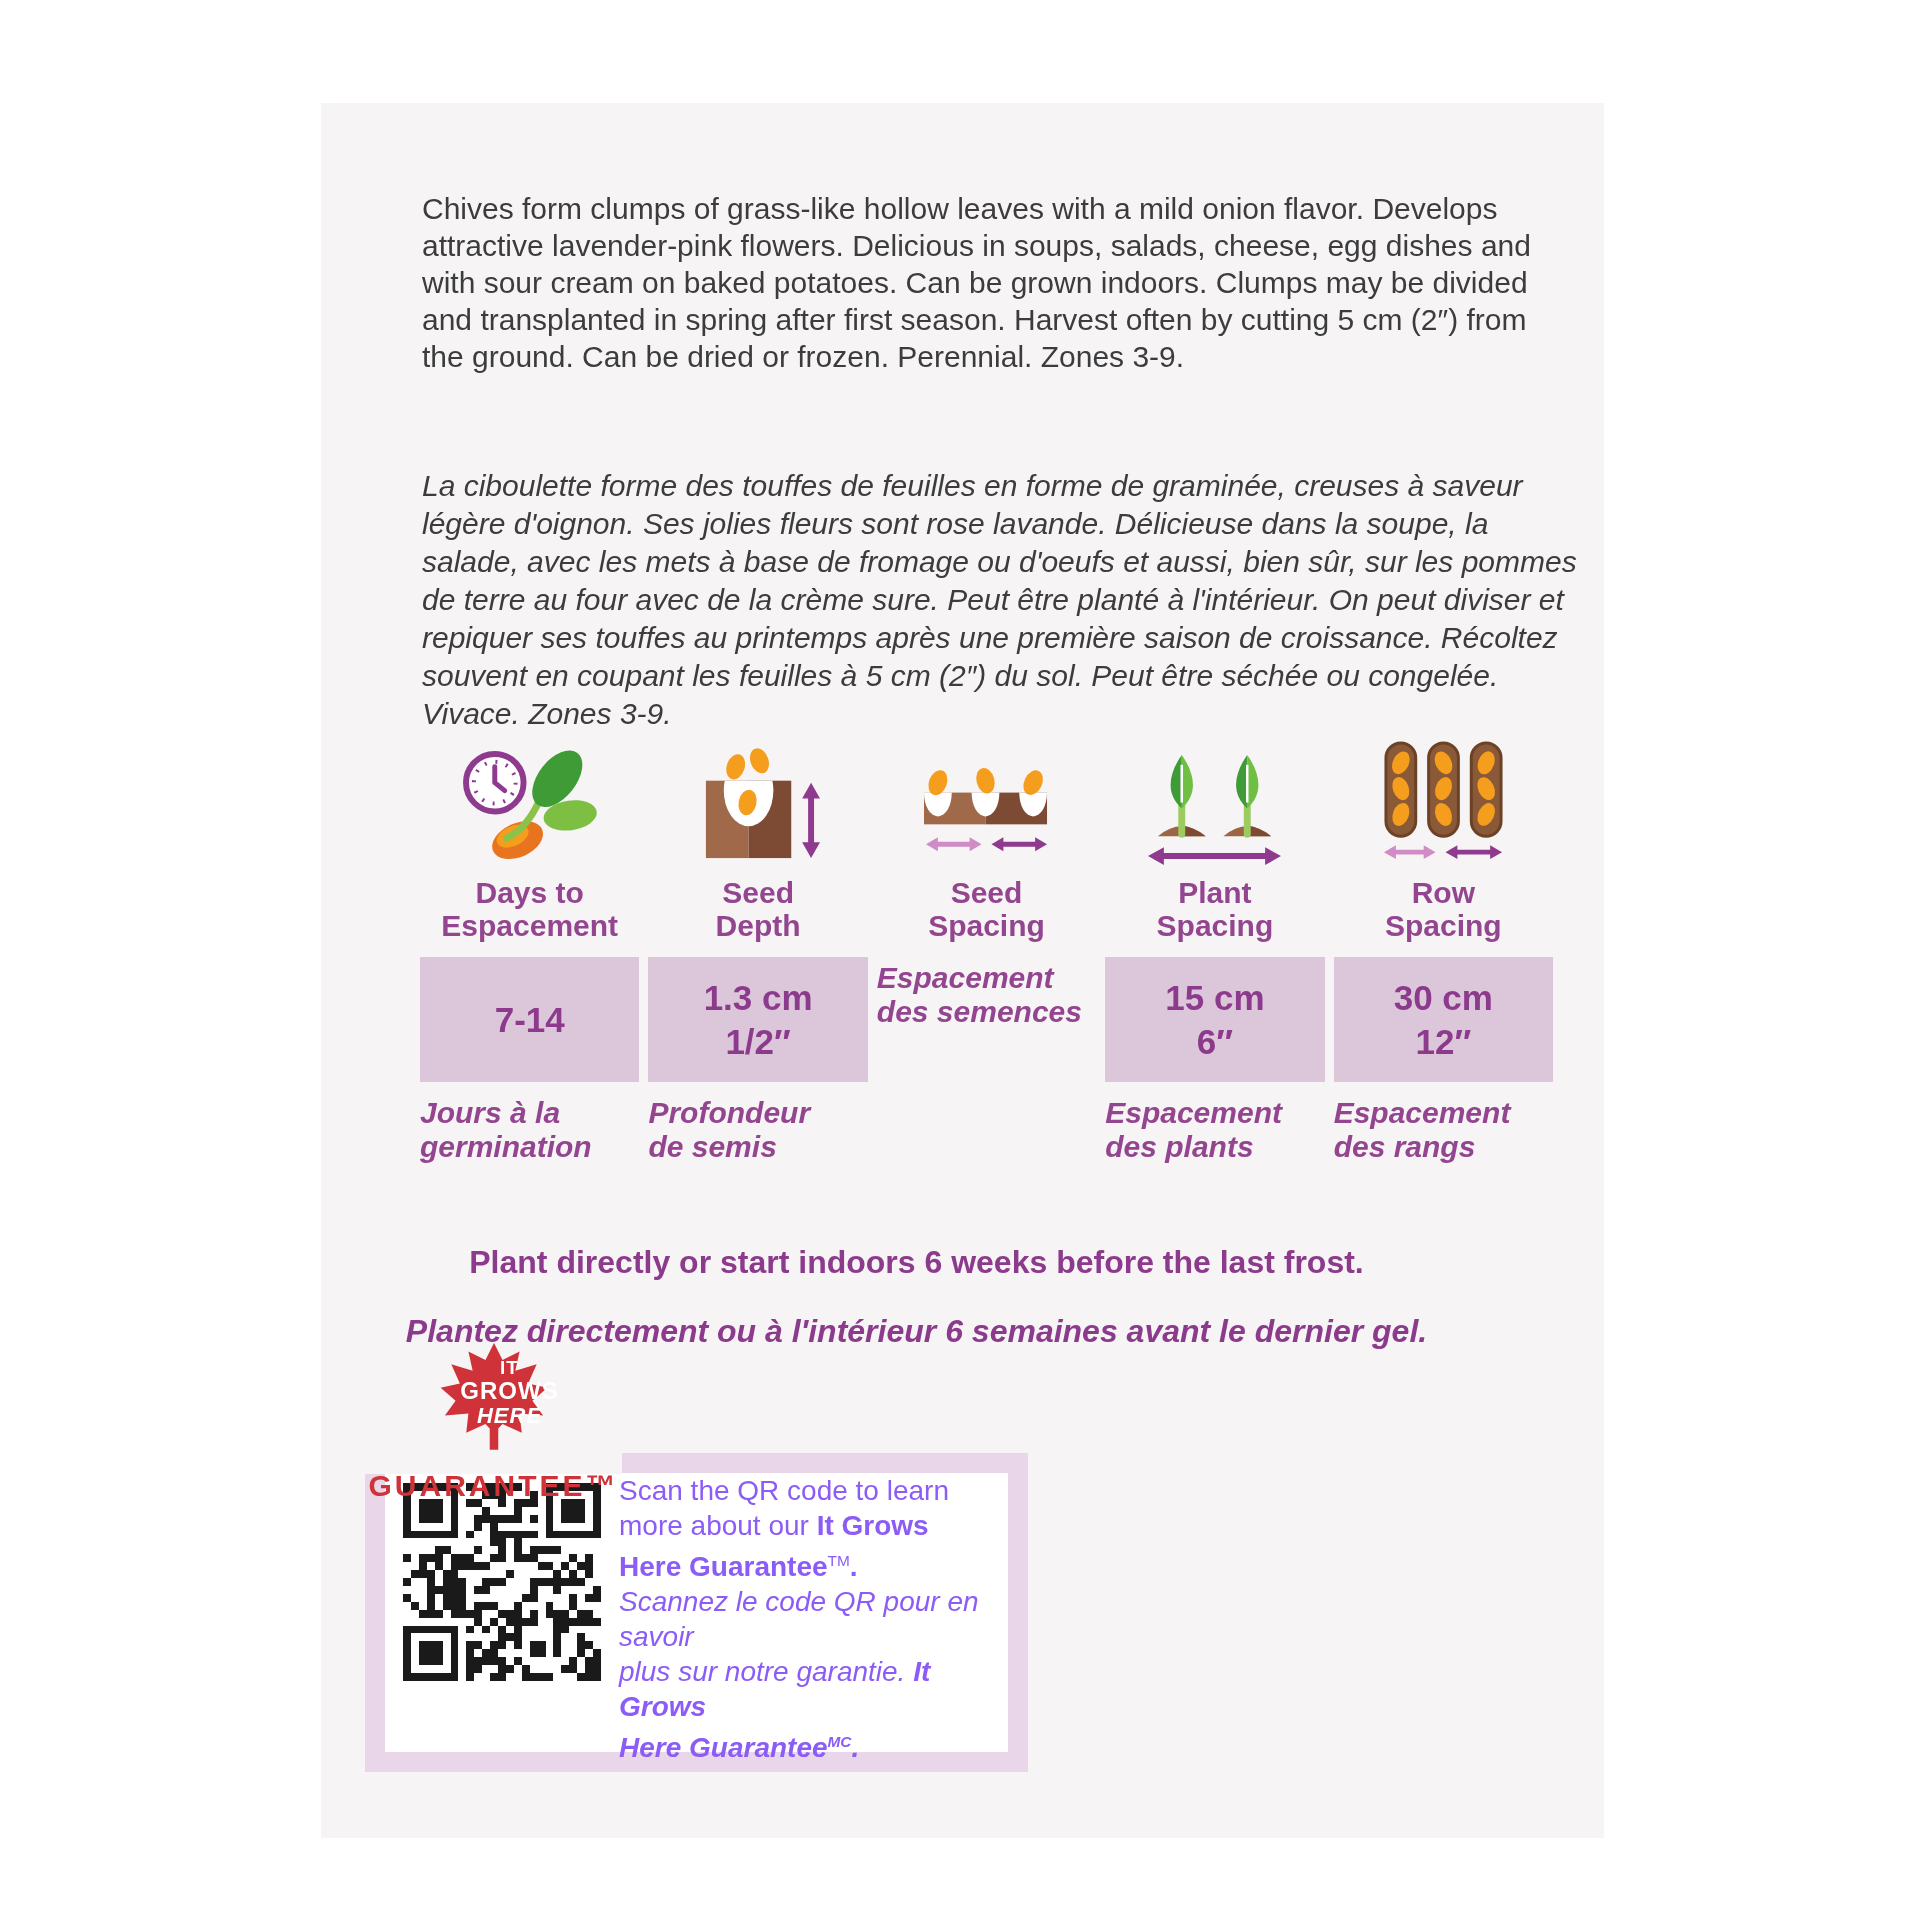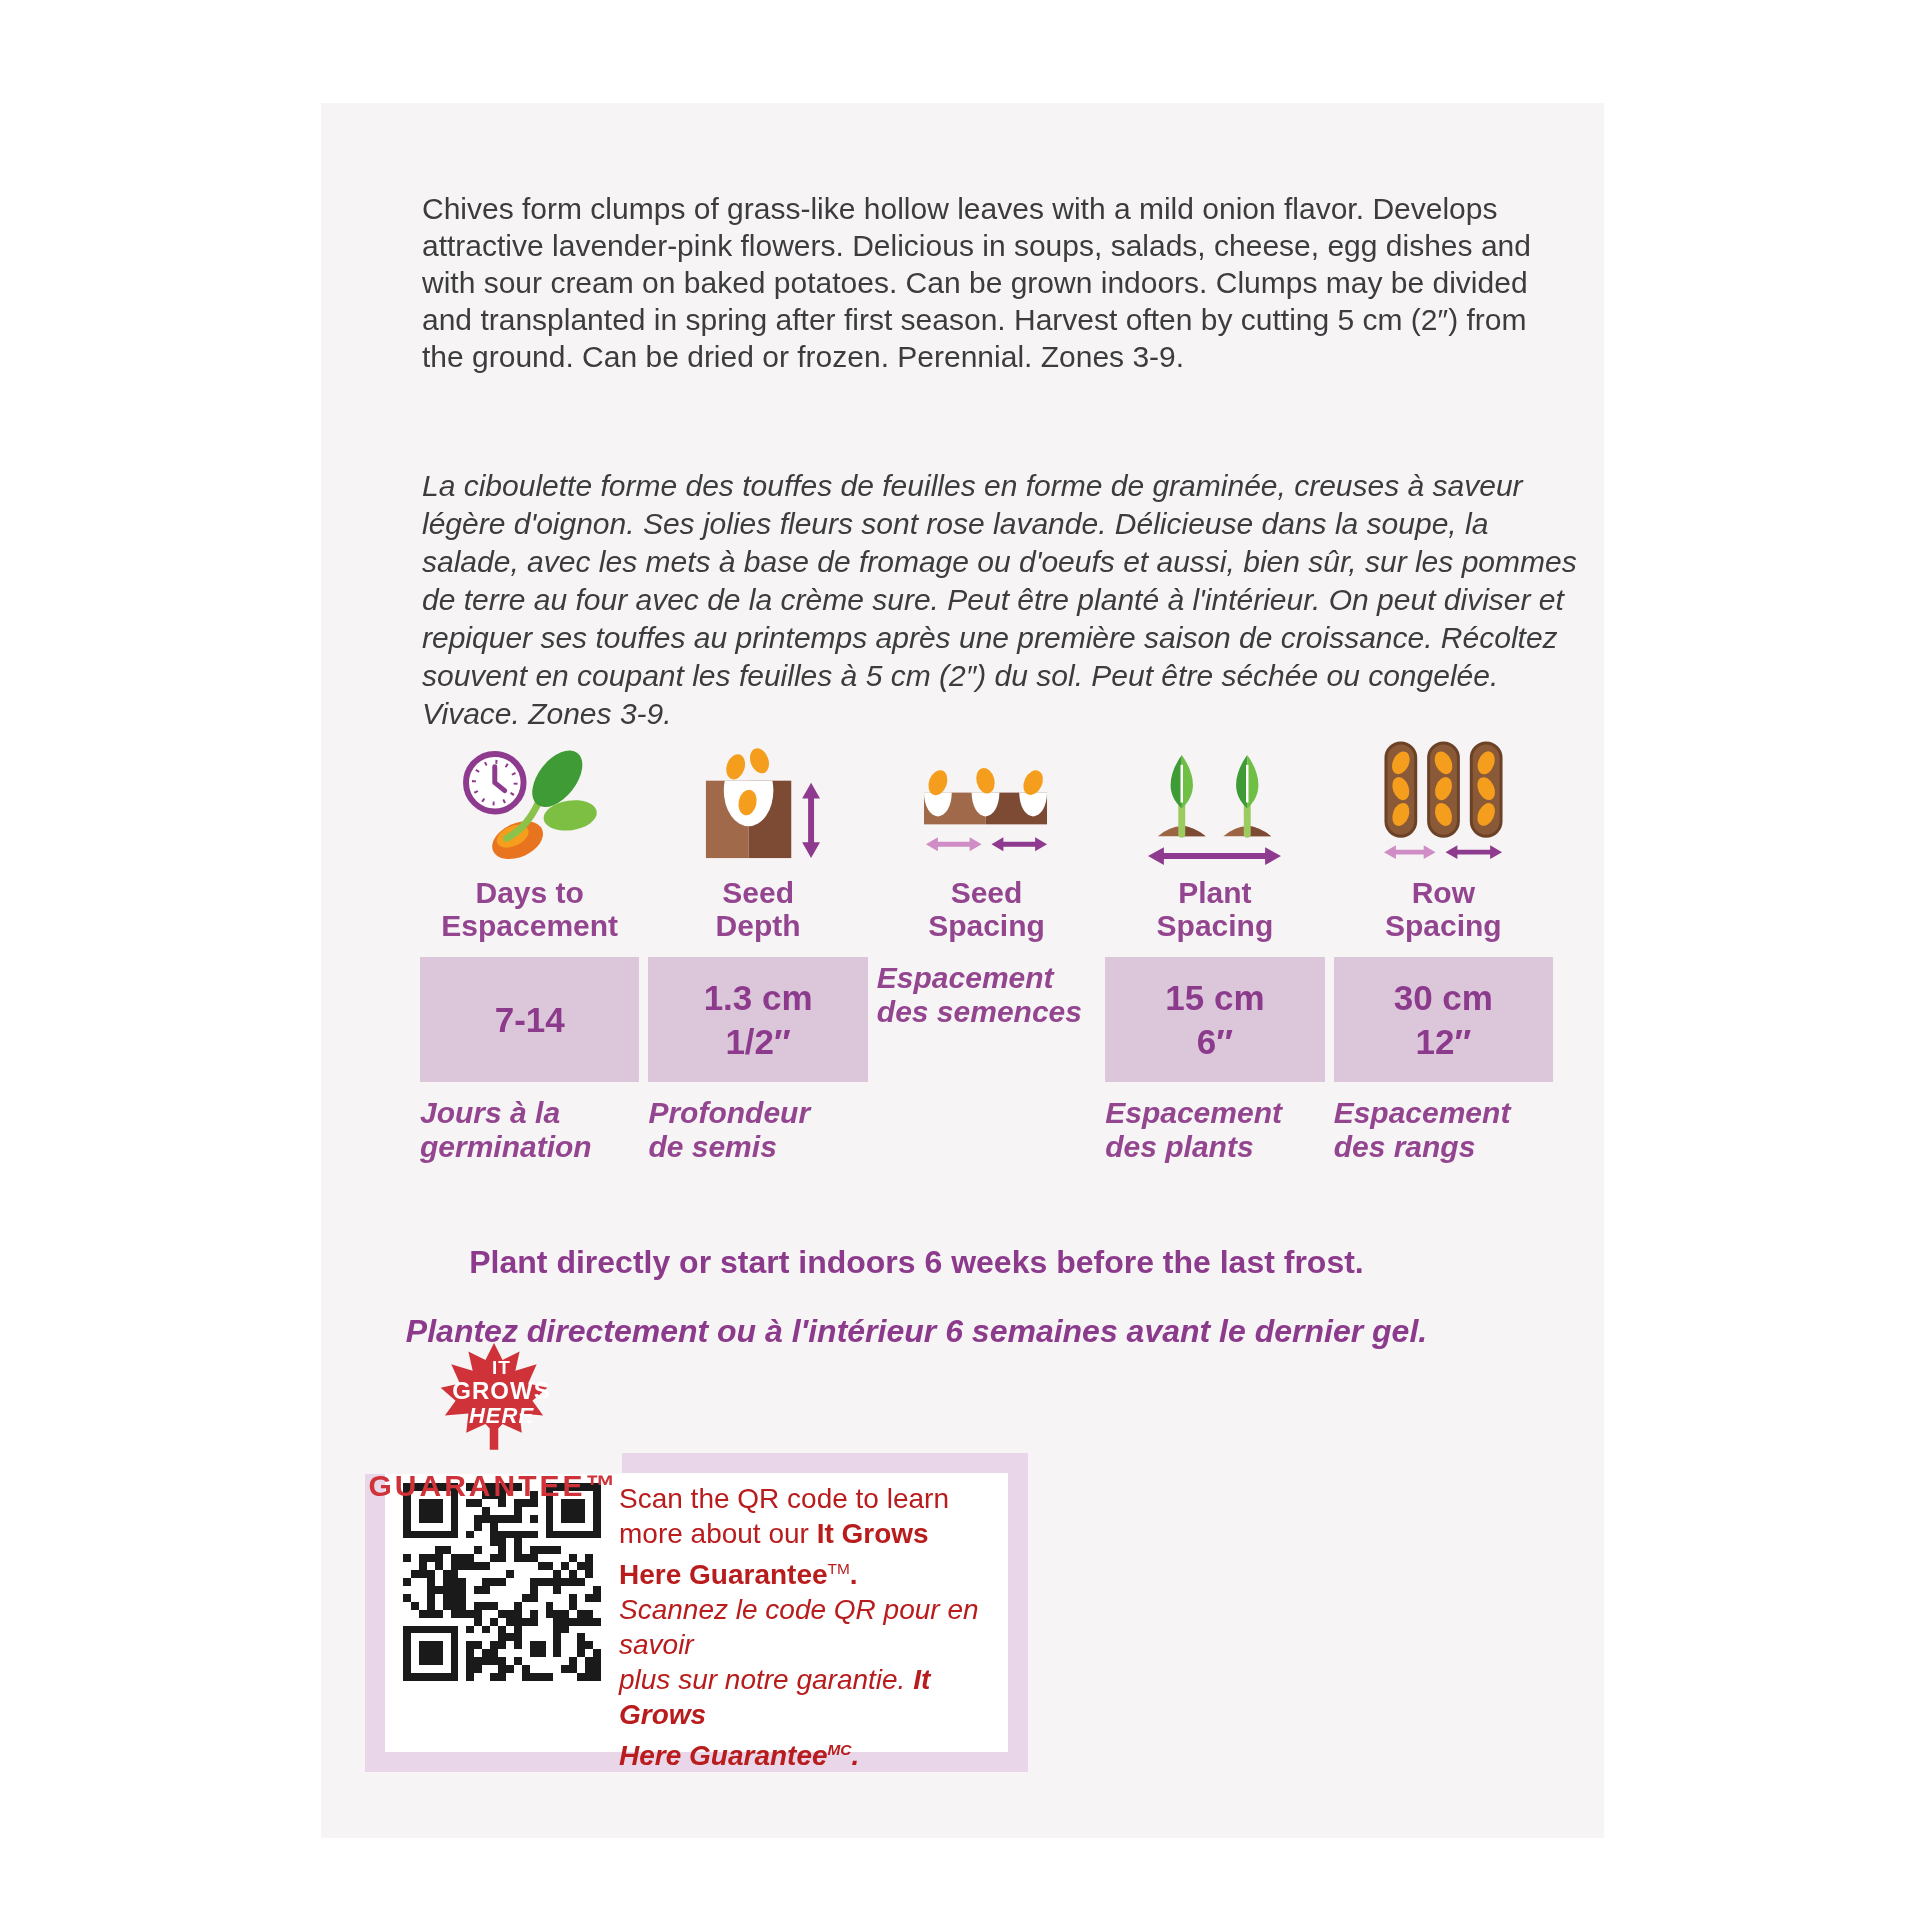--- a/index.html
+++ b/index.html
@@ -41,39 +41,39 @@
   .note.en{top:1141px;font-size:32px;}
   .note.fr{top:1210px;font-size:32px;font-style:italic;font-weight:600;}
 
   .logo{
     position:absolute;left:44px;top:1240px;width:257px;height:131px;
     background:#f6f4f5;z-index:2;text-align:center;
   }
   .leaf-wrap{position:relative;width:178px;height:111px;margin:0 auto;}
   .leaf-wrap svg{position:absolute;left:0;top:0;}
   .leaf-text{
-    position:absolute;left:8px;top:14px;width:178px;text-align:center;color:#ffffff;
+    position:absolute;left:16px;top:14px;width:178px;text-align:center;color:#ffffff;
     font-weight:bold;letter-spacing:1px;
   }
   .leaf-text .l1{font-size:19px;line-height:21px;display:block;}
   .leaf-text .l2{font-size:24px;line-height:26px;display:block;}
   .leaf-text .l3{font-size:22px;line-height:24px;display:block;font-style:italic;}
   .guarantee-word{
     margin-top:15px;color:#cf3339;font-weight:800;font-size:30px;letter-spacing:3px;
   }
   .panel{
     position:absolute;left:44px;top:1350px;width:663px;height:319px;
     background:#e9d7e9;z-index:1;box-sizing:border-box;padding:20px;
   }
   .panel-inner{
     background:#ffffff;width:100%;height:100%;display:flex;align-items:flex-start;
   }
   .qr-box{width:234px;display:flex;justify-content:center;}
   .qr-box svg{margin-top:10px;}
-  .qr-text{flex:1;padding-top:8px;color:#b91c1c;font-size:28px;line-height:35px;}
+  .qr-text{flex:1;padding-top:0;color:#8b5cf6;font-size:28px;line-height:35px;}
   .qr-text .b{font-weight:bold;}
   .qr-text .it{font-style:italic;}
   .qr-text sup{font-size:0.55em;}
 </style>
 </head>
 <body>
 
 <div class="card">
 
   <div class="para en">Chives form clumps of grass-like hollow leaves with a mild onion flavor. Develops

